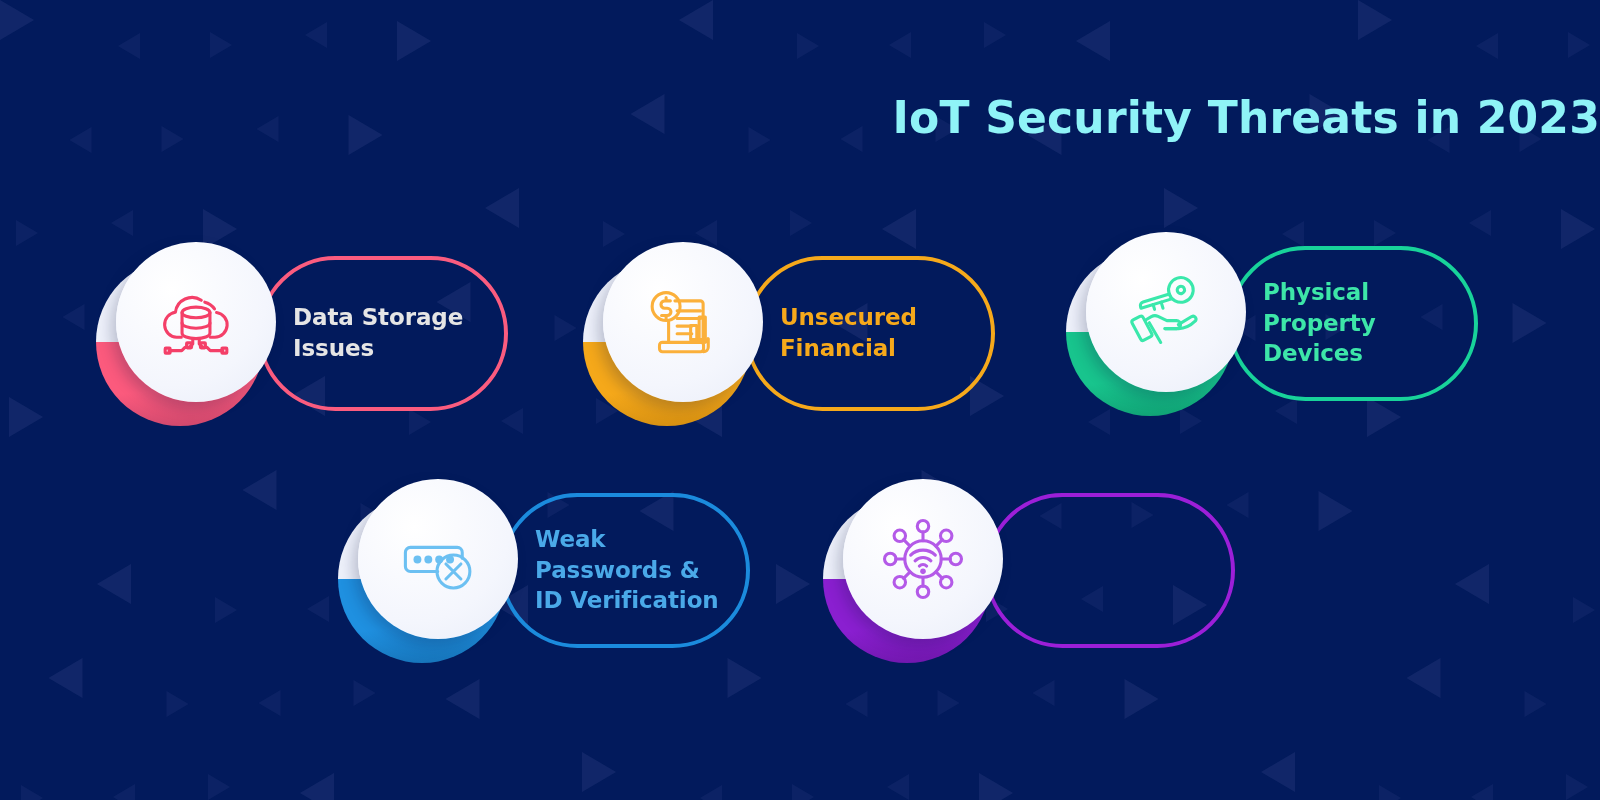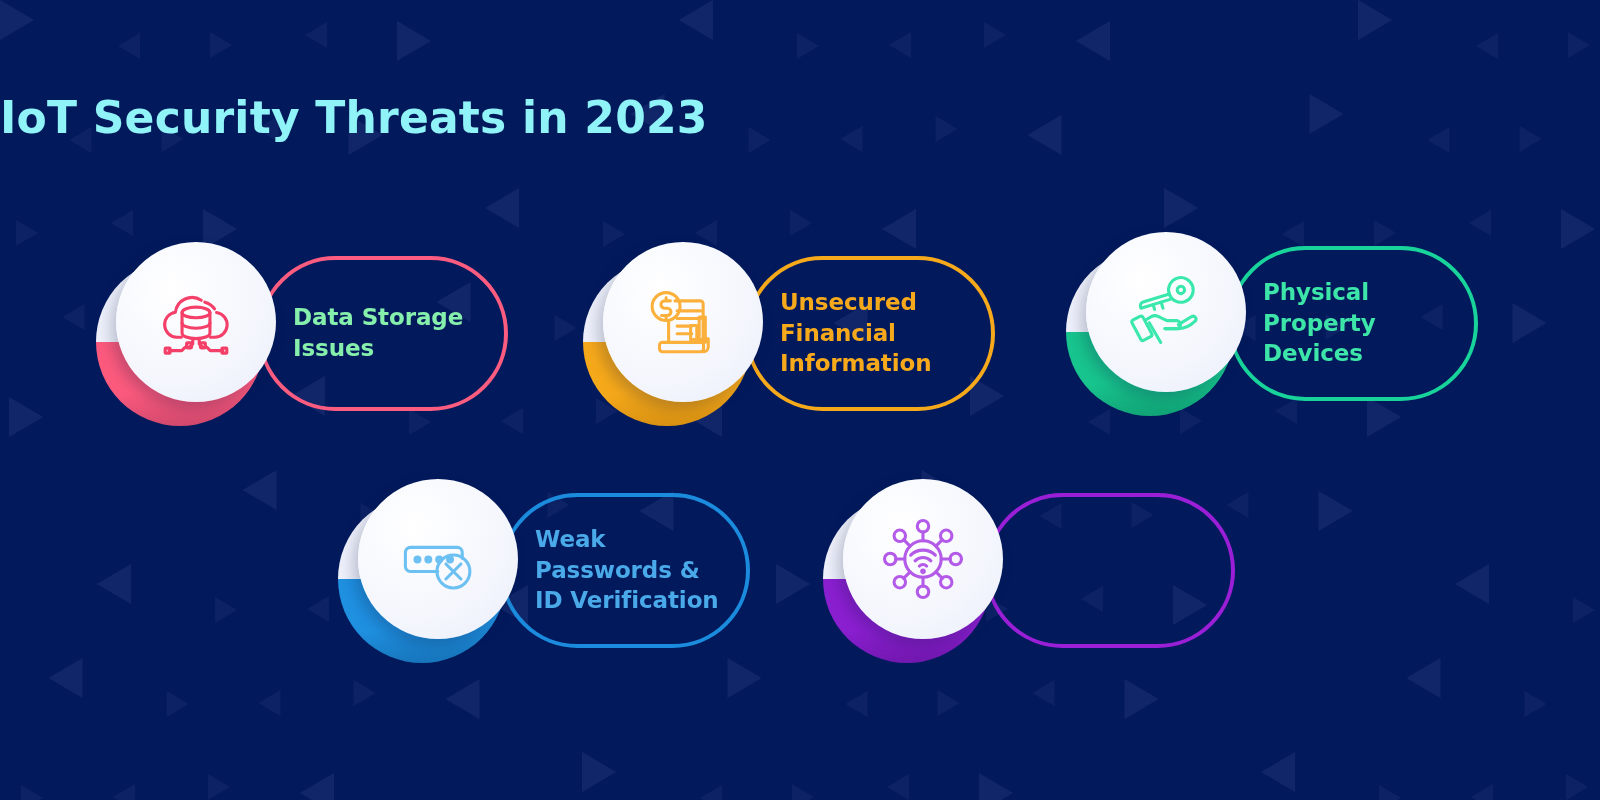--- a/index.html
+++ b/index.html
@@ -15,21 +15,21 @@
   #bg-pattern {
     position:absolute; inset:0;
     width:1600px; height:800px;
     z-index:0;
   }
 
   
   #page-title {
     position:absolute;
     top:92px; left:0; width:1600px;
-    text-align:left;
+    text-align:right;
     z-index:5;
     font-size:44px;
     font-weight:700;
     letter-spacing:0.2px;
     color:#8ff3f7;
     font-family:"DejaVu Sans", sans-serif;
   }
 
   
   #cards { position:absolute; inset:0; z-index:4; }
@@ -259,21 +259,21 @@
     <polygon points="1444.5,878 1422.5,891 1444.5,904" fill="#14296b" opacity="0.62"></polygon>
     <polygon points="1517.5,868 1539.5,881 1517.5,894" fill="#14296b" opacity="0.62"></polygon>
     <polygon points="1643.5,867 1609.5,887 1643.5,907" fill="#14296b" opacity="0.85"></polygon>
   </svg>
 
 <h1 id="page-title">IoT Security Threats in 2023</h1>
 
 <div id="cards">
     <div class="card" style="left: 88px; top: 238px;">
       <div class="pill" style="border-color:#fb5c7f"></div>
-      <div class="pill-label" style="color:#86efac">
+      <div class="pill-label" style="color:#e5e5e5">
         <span>Data Storage</span>
         <span>Issues</span>
       </div>
       <div class="circle-back">
         <div class="top-half"></div>
         <div class="bottom-half" style="background:linear-gradient(175deg,#fb5a7d 0%,#fb5a7d 55%,#c9456a 100%)"></div>
       </div>
       <div class="circle-front">
         <div class="icon-wrap">
           <svg viewBox="0 0 64 64">
@@ -290,21 +290,20 @@
             <rect fill="none" stroke="#f43f68" stroke-width="2.1" stroke-linecap="round" stroke-linejoin="round" x="49.6" y="49.8" width="3.4" height="3.4" rx="0.5"></rect>
           </svg>
         </div>
       </div>
     </div>
     <div class="card" style="left: 575px; top: 238px;">
       <div class="pill" style="border-color:#f6a91b"></div>
       <div class="pill-label" style="color:#f6a91b">
         <span>Unsecured</span>
         <span>Financial</span>
-        <span>Information</span>
       </div>
       <div class="circle-back">
         <div class="top-half"></div>
         <div class="bottom-half" style="background:linear-gradient(175deg,#f5a81a 0%,#f5a81a 55%,#d18c10 100%)"></div>
       </div>
       <div class="circle-front">
         <div class="icon-wrap">
           <svg viewBox="0 0 64 64">
             <circle fill="none" stroke="#fbb03b" stroke-width="2.1" stroke-linecap="round" stroke-linejoin="round" cx="20.5" cy="21.5" r="9.5"></circle>
             <path fill="none" stroke="#fbb03b" stroke-width="2.1" stroke-linecap="round" stroke-linejoin="round" d="M23.4 17.6h-3.9a2.5 2.5 0 0 0 0 5h1.8a2.5 2.5 0 0 1 0 5h-3.9M20.5 15.4v2.2M20.5 27.6v2.2"></path>

